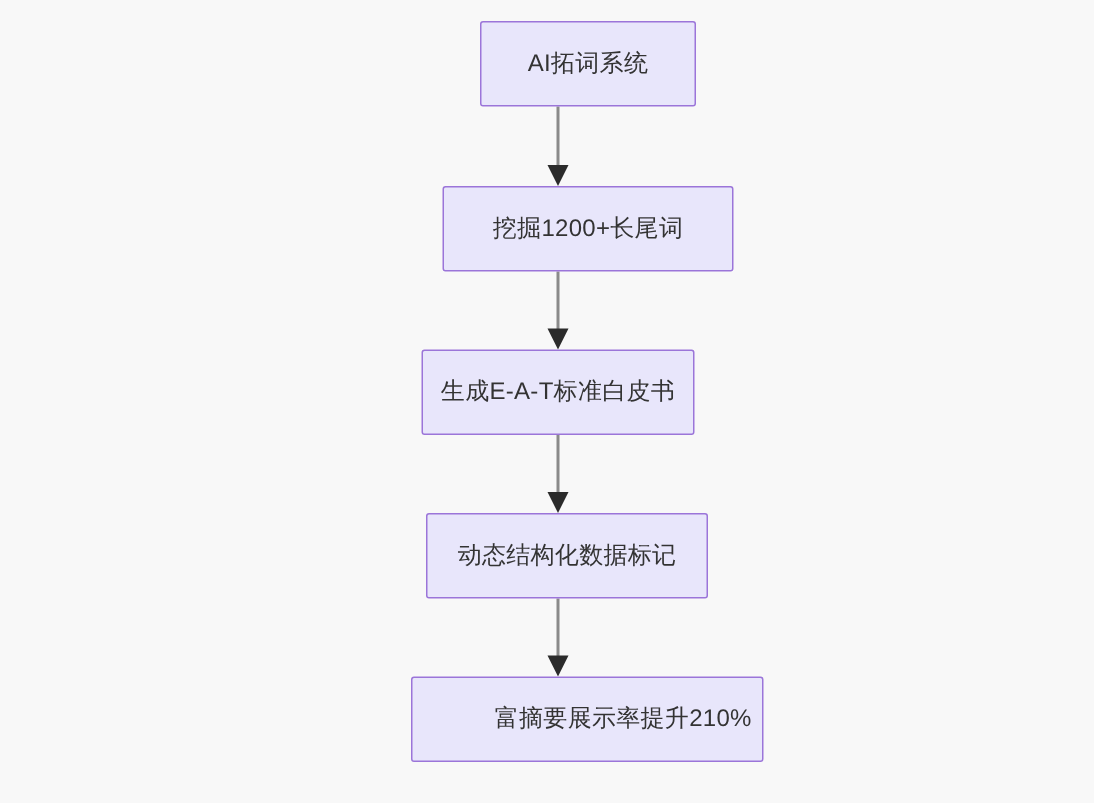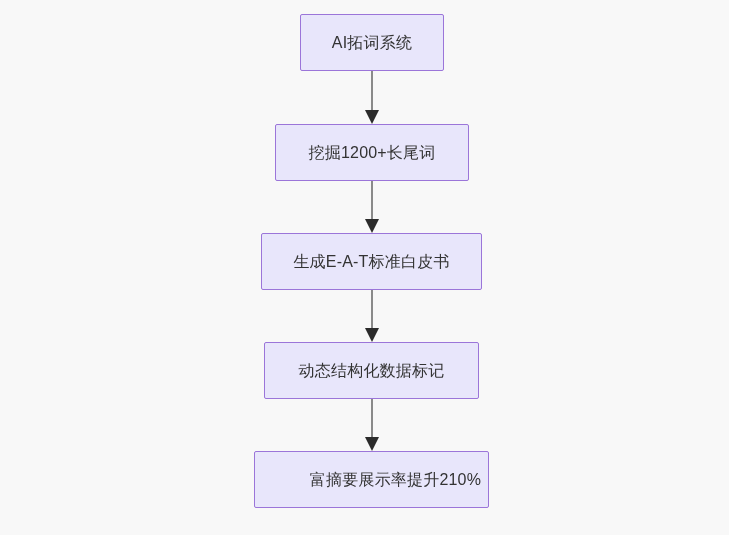--- a/index.html
+++ b/index.html
@@ -31,20 +31,21 @@
     border-radius: 2px;
     display: flex;
     align-items: center;
     justify-content: center;
     color: #333333;
     font-size: 16px;
     line-height: 1.2;
     letter-spacing: 0.2px;
     white-space: nowrap;
     z-index: 2;
+    margin-left: 20px;
   }
 
   .node-label {
     display: block;
     text-align: center;
     padding: 0 6px;
   }
 
   .edge-svg {
     position: absolute;
@@ -92,25 +93,25 @@
   </svg>
 
   <div class="node" style="left:300px; top:14px; width:144px; height:57px;">
     <span class="node-label">AI拓词系统</span>
   </div>
 
   <div class="node" style="left:275px; top:124px; width:194px; height:57px;justify-content:center;">
     <span class="node-label">挖掘1200+长尾词</span>
   </div>
 
-  <div class="node" style="left:261px; top:233px; width:221px; height:57px;">
+  <div class="node" style="left:261px; top:233px; width:182px; height:57px;">
     <span class="node-label">生成E-A-T标准白皮书</span>
   </div>
 
-  <div class="node" style="left:264px; top:342px; width:215px; height:57px;">
+  <div class="node" style="left:264px; top:342px; width:188px; height:57px;">
     <span class="node-label">动态结构化数据标记</span>
   </div>
 
   <div class="node" style="left:254px; top:451px; width:235px; height:57px;padding-left:48px;">
     <span class="node-label">富摘要展示率提升210%</span>
   </div>
 
 </div>
 
 </body></html>

